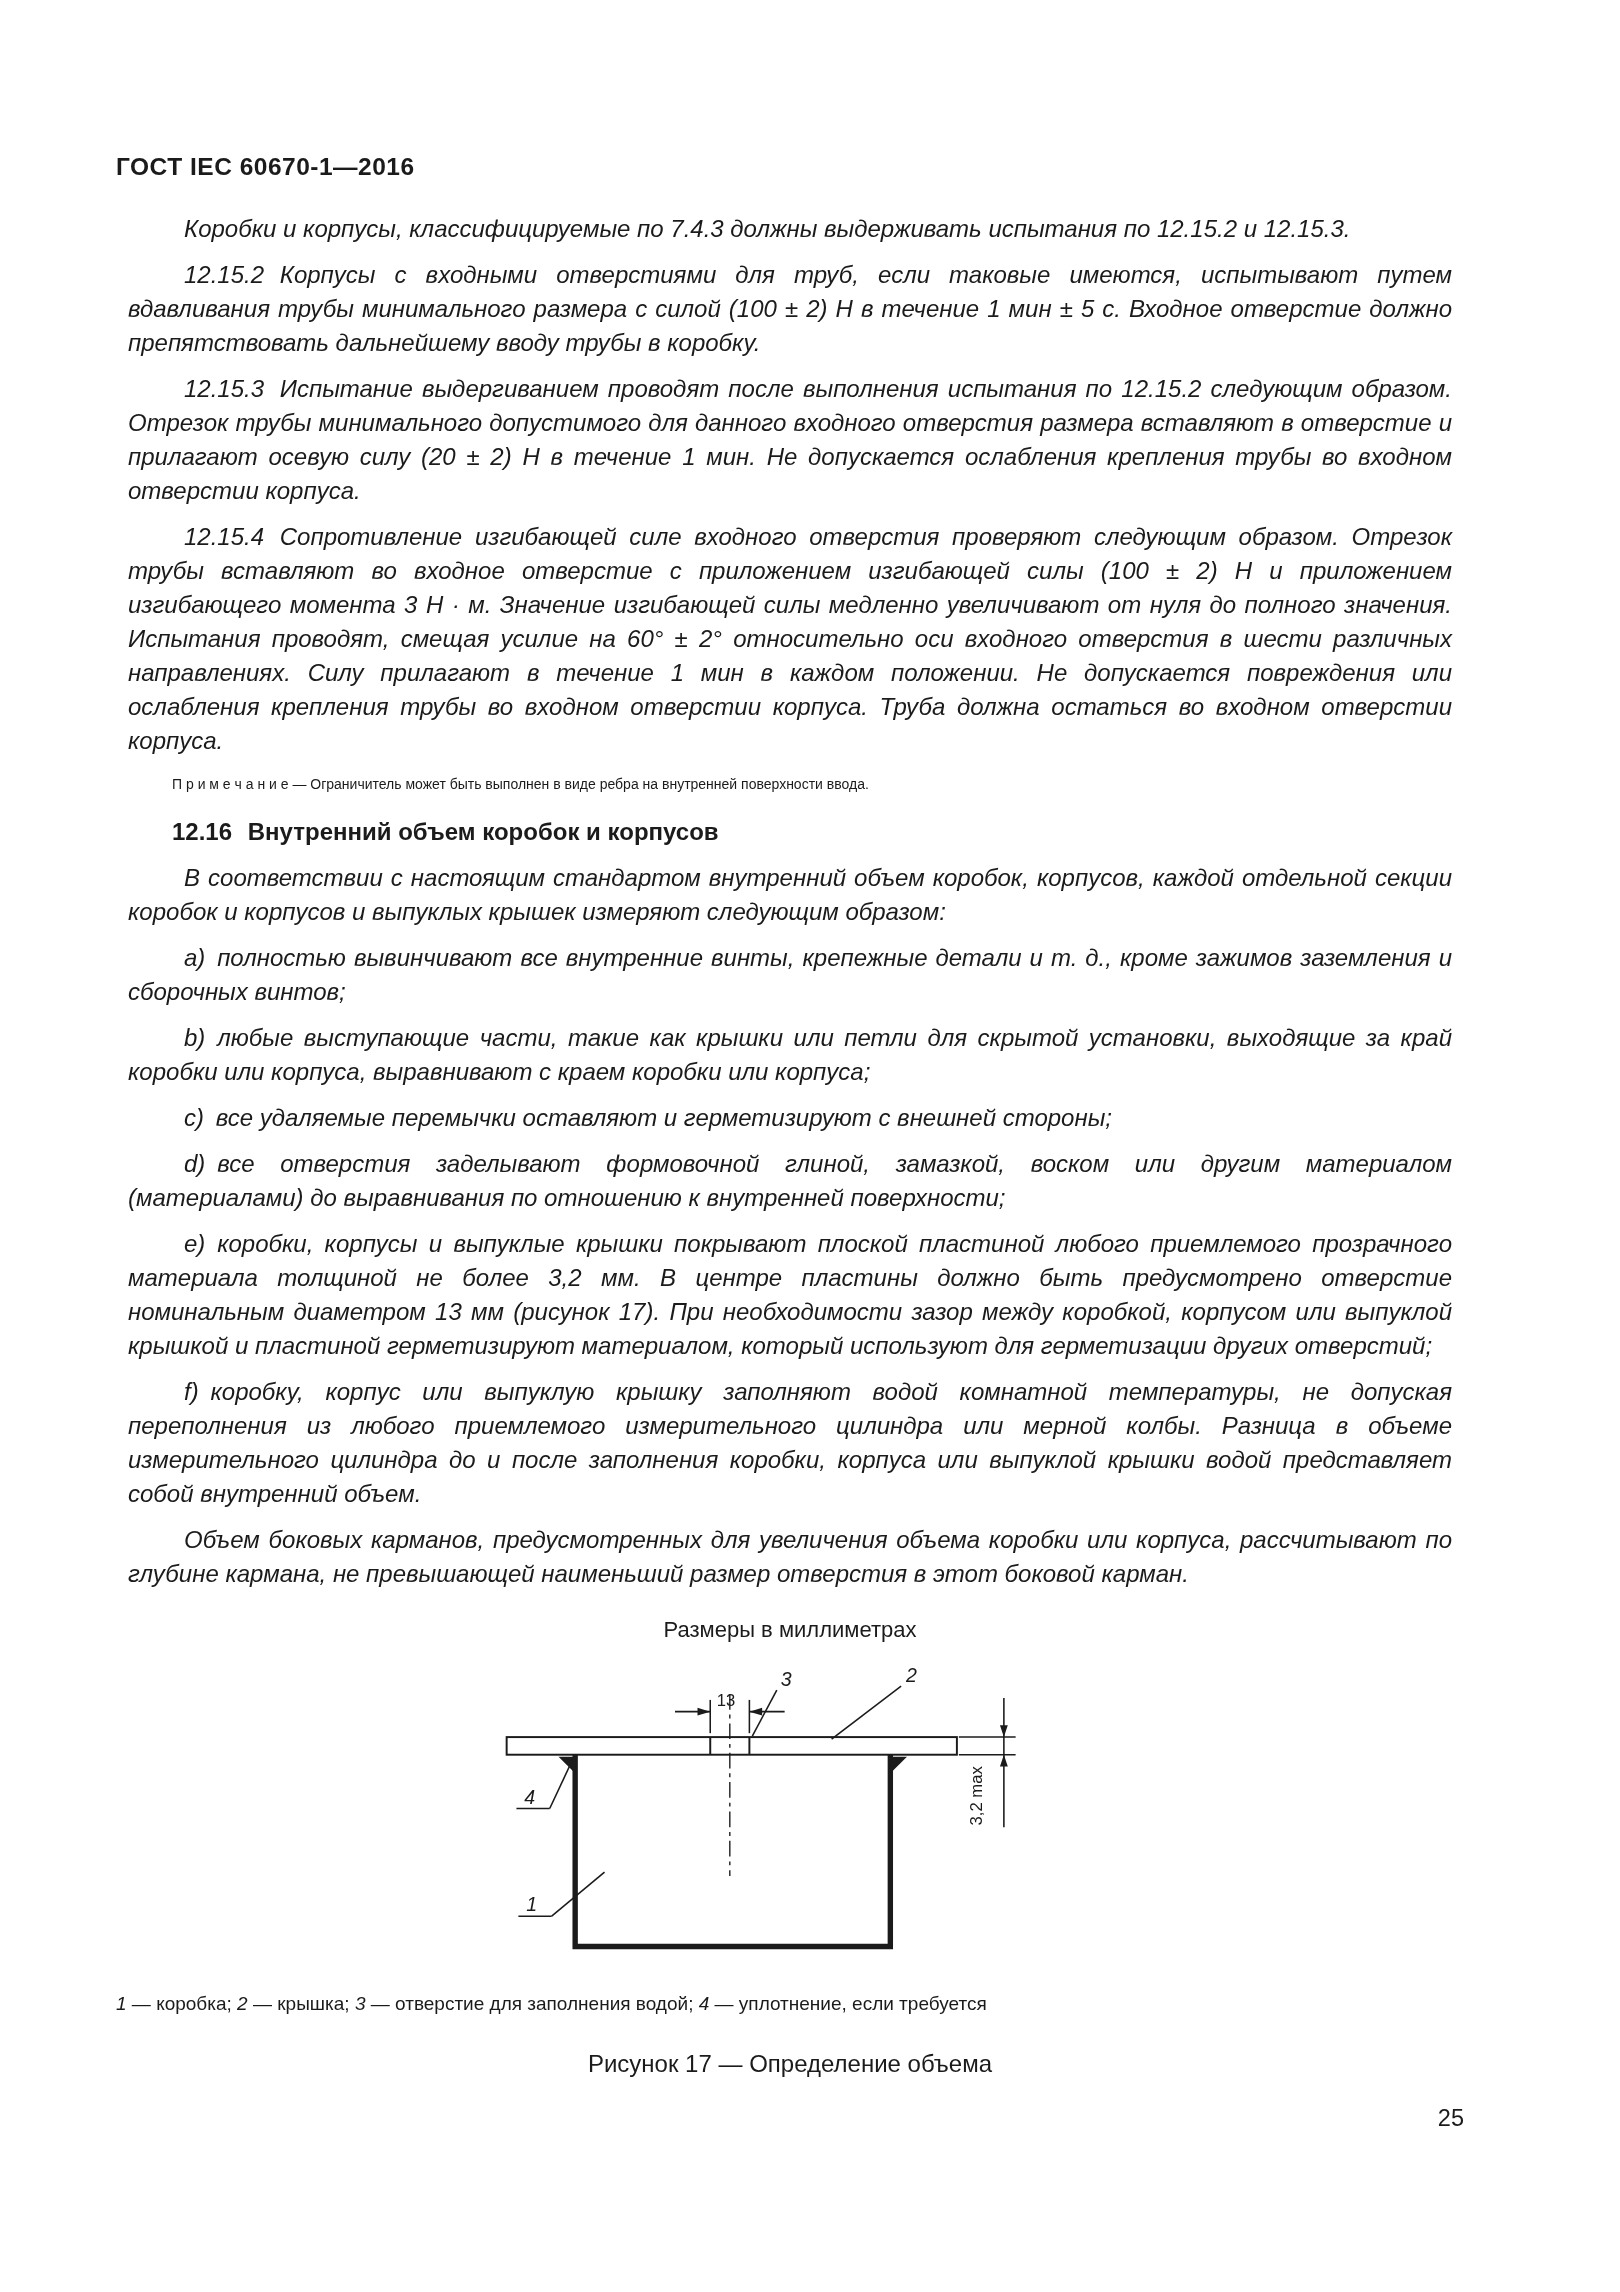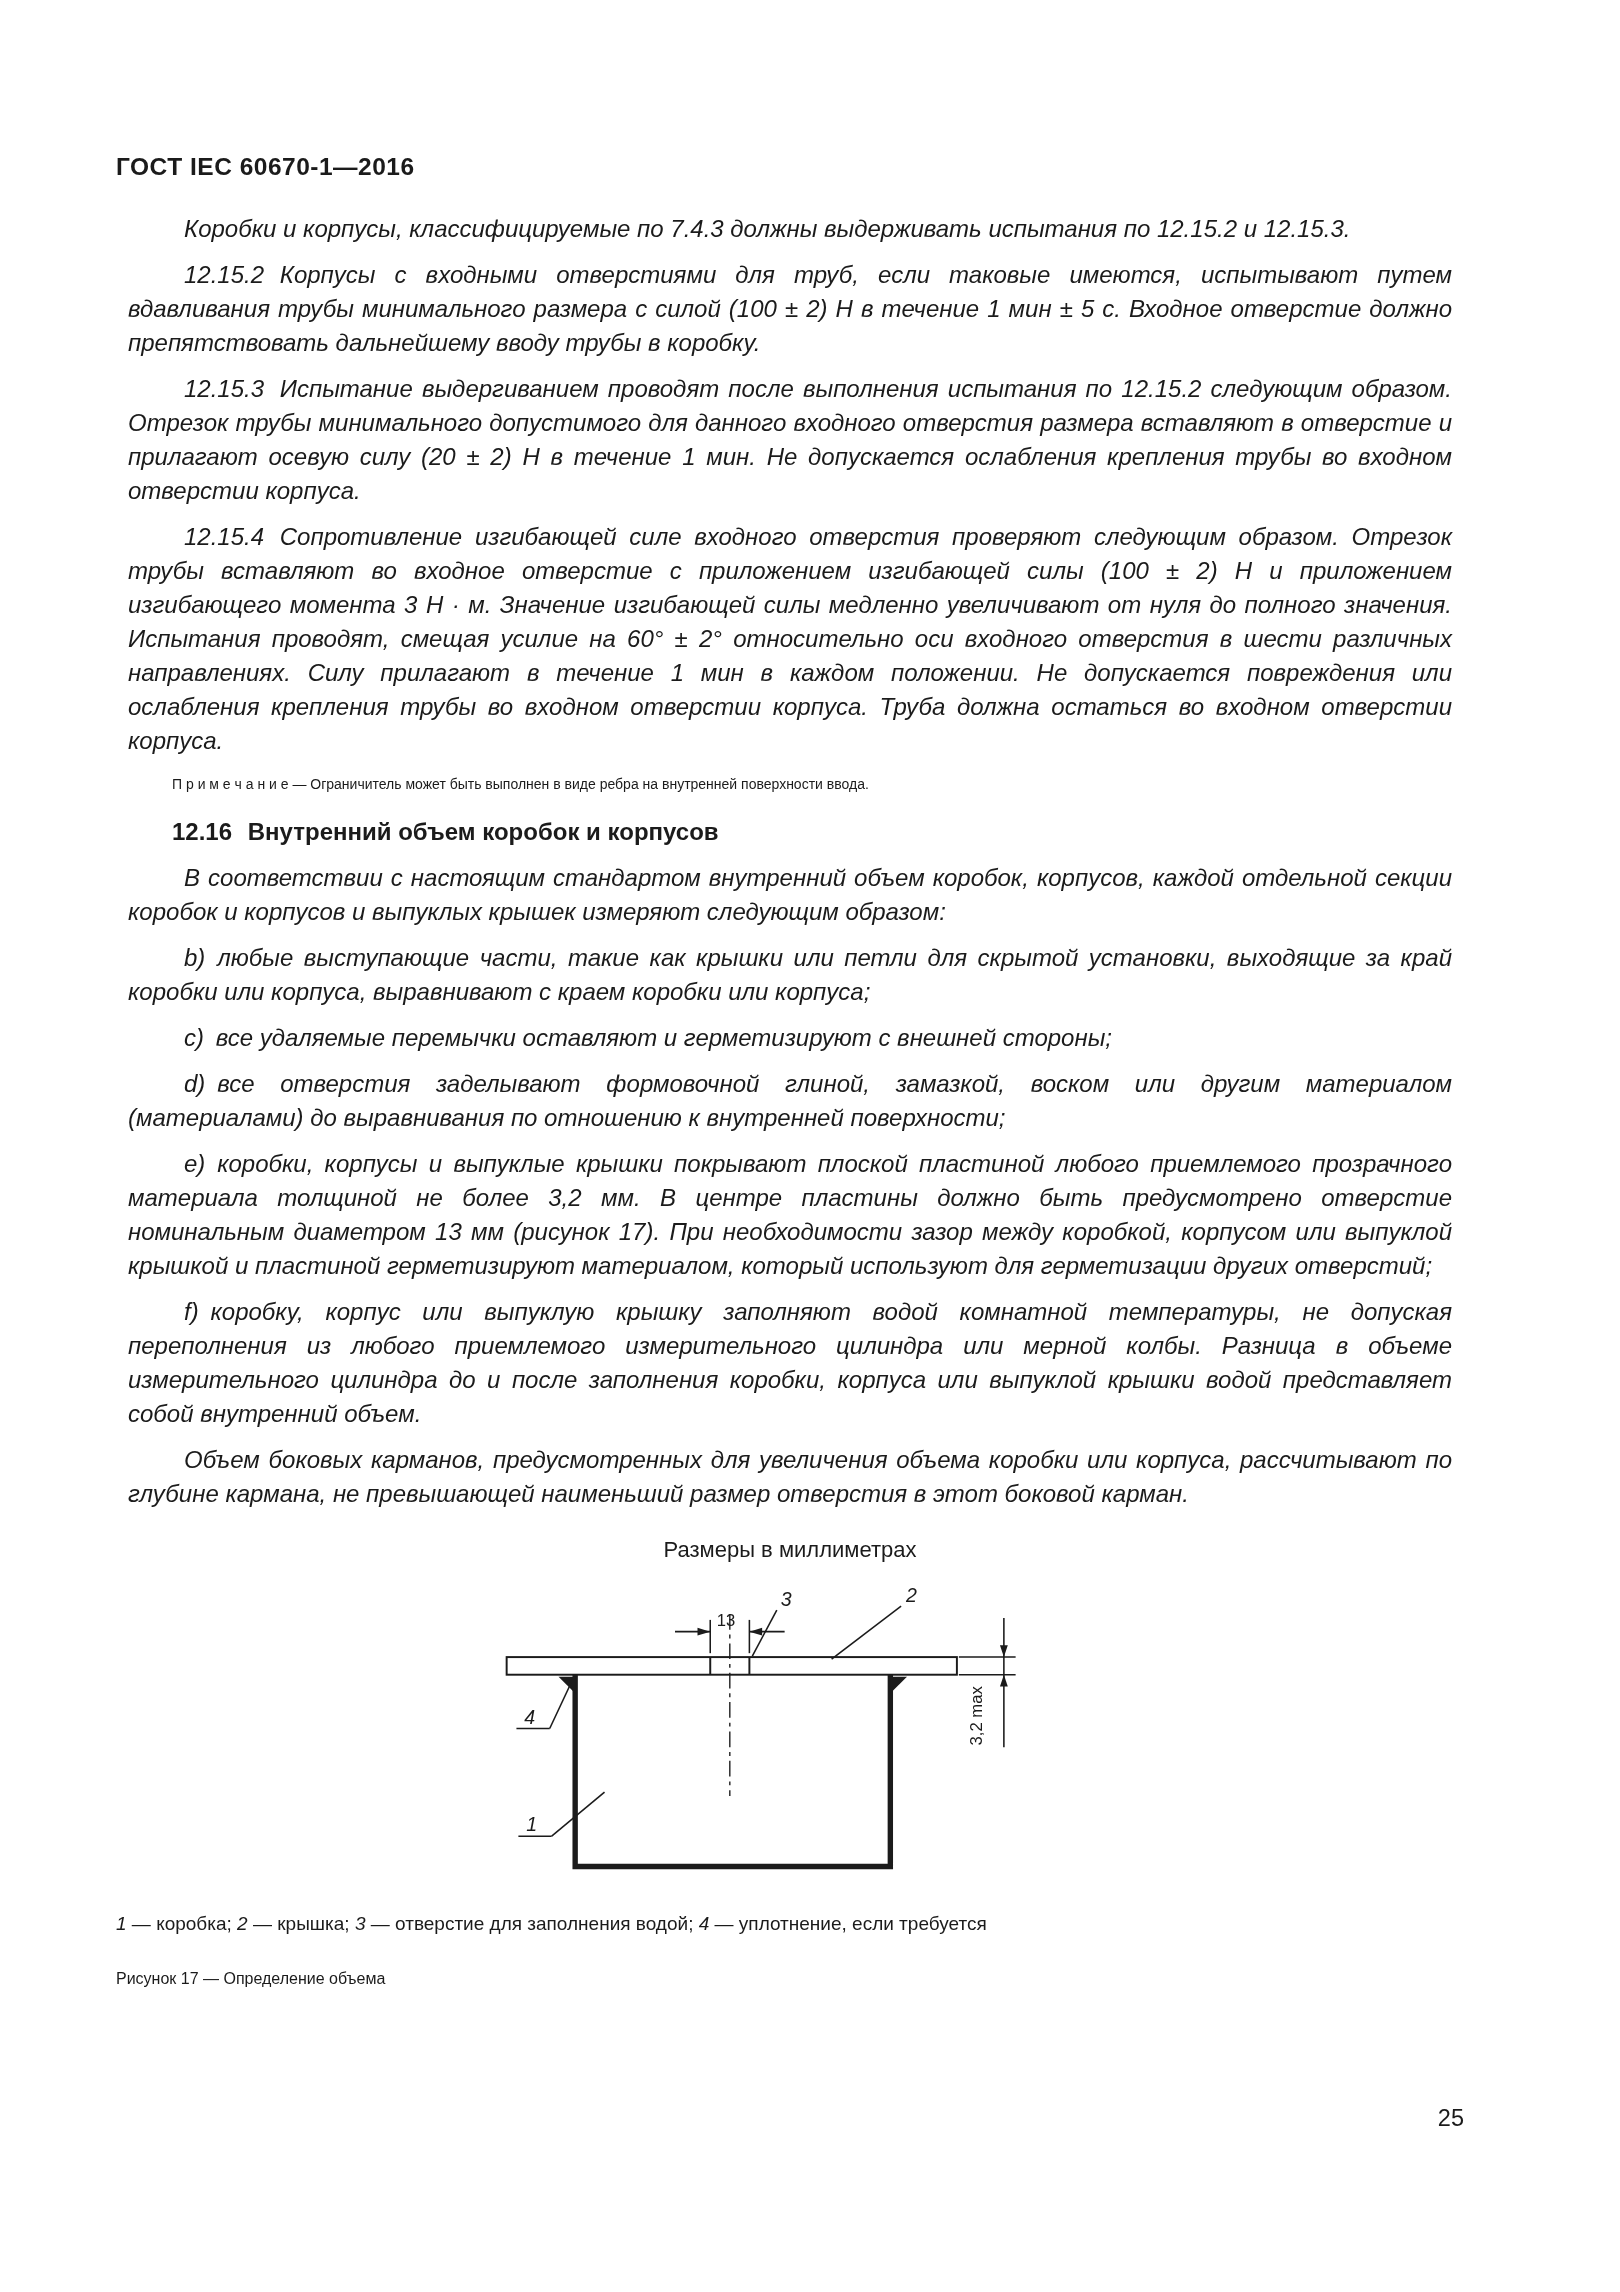--- a/index.html
+++ b/index.html
@@ -69,21 +69,22 @@
   .fig-svg .call { font-size: 20px; font-style: italic; }
   .fig-caption {
     margin: 17.6px 0 0 0;
     text-align: left;
     font-size: 19px;
     font-style: normal;
   }
   .cap-num { font-style: italic; }
   .fig-title {
     margin: 35px 0 0 0;
-    font-size: 16px;
+    text-align: center;
+    font-size: 24px;
     font-style: normal;
   }
   .page-number {
     position: absolute;
     left: 116px; top: 2105px;
     width: 1348px;
     text-align: right;
     font-size: 23.5px;
   }
 </style>
@@ -102,20 +103,21 @@
   <p class="para"><span class="subnum">12.15.3</span><span>Испытание выдергиванием проводят после выполнения испытания по 12.15.2 следующим образом. Отрезок трубы минимального допустимого для данного входного отверстия размера вставляют в отверстие и прилагают осевую силу (20 ± 2) Н в течение 1 мин. Не допускается ослабления крепления трубы во входном отверстии корпуса.</span></p>
 
   <p class="para"><span class="subnum">12.15.4</span><span>Сопротивление изгибающей силе входного отверстия проверяют следующим образом. Отрезок трубы вставляют во входное отверстие с приложением изгибающей силы (100 ± 2) Н и приложением изгибающего момента 3 Н · м. Значение изгибающей силы медленно увеличивают от нуля до полного значения. Испытания проводят, смещая усилие на 60° ± 2° относительно оси входного отверстия в шести различных направлениях. Силу прилагают в течение 1 мин в каждом положении. Не допускается повреждения или ослабления крепления трубы во входном отверстии корпуса. Труба должна остаться во входном отверстии корпуса.</span></p>
 
   <p class="note">П р и м е ч а н и е — Ограничитель может быть выполнен в виде ребра на внутренней поверхности ввода.</p>
 
   <p class="heading"><span class="h-num">12.16</span><span>Внутренний объем коробок и корпусов</span></p>
 
   <p class="para">В соответствии с настоящим стандартом внутренний объем коробок, корпусов, каждой отдельной секции коробок и корпусов и выпуклых крышек измеряют следующим образом:</p>
 
+  <p class="para"><span class="li-letter">a)</span><span>полностью вывинчивают все внутренние винты, крепежные детали и т. д., кроме зажимов заземления и сборочных винтов;</span></p>
 
   <p class="para"><span class="li-letter">b)</span><span>любые выступающие части, такие как крышки или петли для скрытой установки, выходящие за край коробки или корпуса, выравнивают с краем коробки или корпуса;</span></p>
 
   <p class="para"><span class="li-letter">c)</span><span>все удаляемые перемычки оставляют и герметизируют с внешней стороны;</span></p>
 
   <p class="para"><span class="li-letter">d)</span><span>все отверстия заделывают формовочной глиной, замазкой, воском или другим материалом (материалами) до выравнивания по отношению к внутренней поверхности;</span></p>
 
   <p class="para"><span class="li-letter">e)</span><span>коробки, корпусы и выпуклые крышки покрывают плоской пластиной любого приемлемого прозрачного материала толщиной не более 3,2 мм. В центре пластины должно быть предусмотрено отверстие номинальным диаметром 13 мм (рисунок 17). При необходимости зазор между коробкой, корпусом или выпуклой крышкой и пластиной герметизируют материалом, который используют для герметизации других отверстий;</span></p>
 
   <p class="para"><span class="li-letter">f)</span><span>коробку, корпус или выпуклую крышку заполняют водой комнатной температуры, не допуская переполнения из любого приемлемого измерительного цилиндра или мерной колбы. Разница в объеме измерительного цилиндра до и после заполнения коробки, корпуса или выпуклой крышки водой представляет собой внутренний объем.</span></p>

